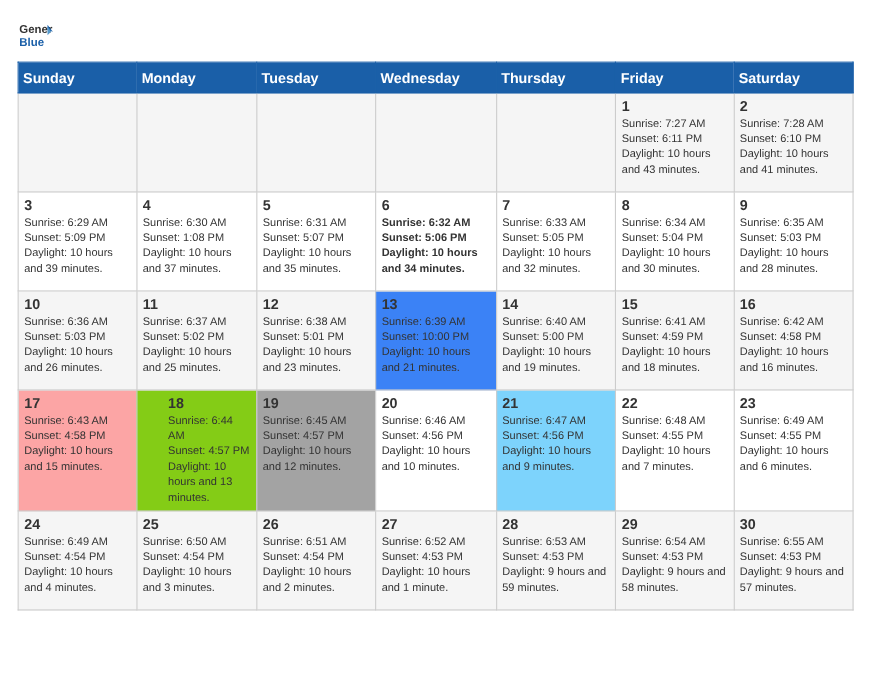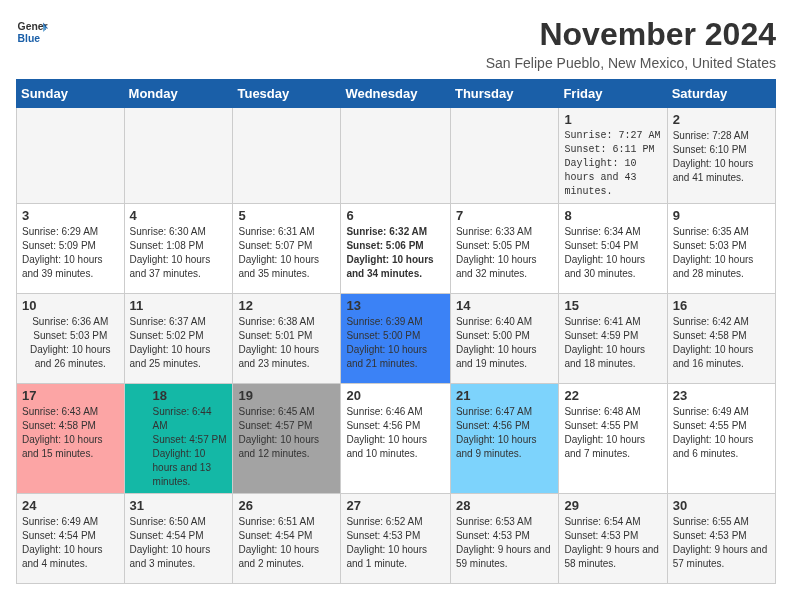--- a/index.html
+++ b/index.html
@@ -94,24 +94,20 @@
 
 <div class="header">
   <div class="logo">
     <svg class="logo-icon" viewBox="0 0 40 40">
       <text x="2" y="18" font-size="13" font-weight="bold" fill="#333">General</text>
       <text x="2" y="32" font-size="13" font-weight="bold" fill="#1a5fa8">Blue</text>
       <polygon points="34,8 40,16 34,14" fill="#1a5fa8"></polygon>
       <polygon points="34,10 38,16 34,20" fill="#5599cc"></polygon>
     </svg>
   </div>
-  <div class="title-block">
-    <div class="month-title">November 2024</div>
-    <div class="location">San Felipe Pueblo, New Mexico, United States</div>
-  </div>
 </div>
 
 <table class="calendar">
   <thead>
     <tr>
     <th>Sunday</th>
         <th>Monday</th>
         <th>Tuesday</th>
         <th>Wednesday</th>
         <th>Thursday</th>
@@ -121,21 +117,21 @@
   </thead>
   <tbody id="calendar-body">
   <tr class="week-row" style="background: rgb(245, 245, 245);">
         <td class="empty" style="background: rgb(245, 245, 245);"></td>
         <td class="empty" style="background: rgb(245, 245, 245);"></td>
         <td class="empty" style="background: rgb(245, 245, 245);"></td>
         <td class="empty" style="background: rgb(245, 245, 245);"></td>
         <td class="empty" style="background: rgb(245, 245, 245);"></td>
         <td style="background: rgb(245, 245, 245);">
           <span class="day-number">1</span>
-          <div class="day-info" style="white-space: pre-line; font-family: Liberation Mono, monospace;">Sunrise: 7:27 AM
+          <div class="day-info" style="white-space: pre-line;">Sunrise: 7:27 AM
 Sunset: 6:11 PM
 Daylight: 10 hours and 43 minutes.</div>
         </td>
         <td style="background: rgb(245, 245, 245);">
           <span class="day-number">2</span>
           <div class="day-info" style="white-space: pre-line;">Sunrise: 7:28 AM
 Sunset: 6:10 PM
 Daylight: 10 hours and 41 minutes.</div>
         </td>
       </tr>
@@ -179,40 +175,40 @@
         <td style="background: rgb(255, 255, 255);">
           <span class="day-number">9</span>
           <div class="day-info" style="white-space: pre-line;">Sunrise: 6:35 AM
 Sunset: 5:03 PM
 Daylight: 10 hours and 28 minutes.</div>
         </td>
       </tr>
       <tr class="week-row" style="background: rgb(245, 245, 245);">
         <td style="background: rgb(245, 245, 245);">
           <span class="day-number">10</span>
-          <div class="day-info" style="white-space: pre-line; text-align: center;">Sunrise: 6:36 AM
+          <div class="day-info" style="white-space: pre-line;">Sunrise: 6:36 AM
 Sunset: 5:03 PM
 Daylight: 10 hours and 26 minutes.</div>
         </td>
         <td style="background: rgb(245, 245, 245);">
           <span class="day-number">11</span>
           <div class="day-info" style="white-space: pre-line;">Sunrise: 6:37 AM
 Sunset: 5:02 PM
 Daylight: 10 hours and 25 minutes.</div>
         </td>
         <td style="background: rgb(245, 245, 245);">
           <span class="day-number">12</span>
           <div class="day-info" style="white-space: pre-line;">Sunrise: 6:38 AM
 Sunset: 5:01 PM
 Daylight: 10 hours and 23 minutes.</div>
         </td>
         <td style="background: #3b82f6; margin-top: 38px;">
           <span class="day-number">13</span>
           <div class="day-info" style="white-space: pre-line;">Sunrise: 6:39 AM
-Sunset: 5:00 PM
+Sunset: 10:00 PM
 Daylight: 10 hours and 21 minutes.</div>
         </td>
         <td style="background: rgb(245, 245, 245);">
           <span class="day-number">14</span>
           <div class="day-info" style="white-space: pre-line;">Sunrise: 6:40 AM
 Sunset: 5:00 PM
 Daylight: 10 hours and 19 minutes.</div>
         </td>
         <td style="background: rgb(245, 245, 245);">
           <span class="day-number">15</span>
@@ -227,21 +223,21 @@
 Daylight: 10 hours and 16 minutes.</div>
         </td>
       </tr>
       <tr class="week-row">
         <td style="background: #fca5a5;">
           <span class="day-number">17</span>
           <div class="day-info" style="white-space: pre-line;">Sunrise: 6:43 AM
 Sunset: 4:58 PM
 Daylight: 10 hours and 15 minutes.</div>
         </td>
-        <td style="background: #14b8a6; padding-left: 28px;">
+        <td style="background: #84cc16; padding-left: 28px;">
           <span class="day-number">18</span>
           <div class="day-info" style="white-space: pre-line;">Sunrise: 6:44 AM
 Sunset: 4:57 PM
 Daylight: 10 hours and 13 minutes.</div>
         </td>
         <td style="background: #a3a3a3;">
           <span class="day-number">19</span>
           <div class="day-info" style="white-space: pre-line;">Sunrise: 6:45 AM
 Sunset: 4:57 PM
 Daylight: 10 hours and 12 minutes.</div>
@@ -272,21 +268,21 @@
         </td>
       </tr>
       <tr class="week-row" style="background: rgb(245, 245, 245);">
         <td style="background: rgb(245, 245, 245);">
           <span class="day-number">24</span>
           <div class="day-info" style="white-space: pre-line;">Sunrise: 6:49 AM
 Sunset: 4:54 PM
 Daylight: 10 hours and 4 minutes.</div>
         </td>
         <td style="background: rgb(245, 245, 245);">
-          <span class="day-number">31</span>
+          <span class="day-number">25</span>
           <div class="day-info" style="white-space: pre-line;">Sunrise: 6:50 AM
 Sunset: 4:54 PM
 Daylight: 10 hours and 3 minutes.</div>
         </td>
         <td style="background: rgb(245, 245, 245);">
           <span class="day-number">26</span>
           <div class="day-info" style="white-space: pre-line;">Sunrise: 6:51 AM
 Sunset: 4:54 PM
 Daylight: 10 hours and 2 minutes.</div>
         </td>

